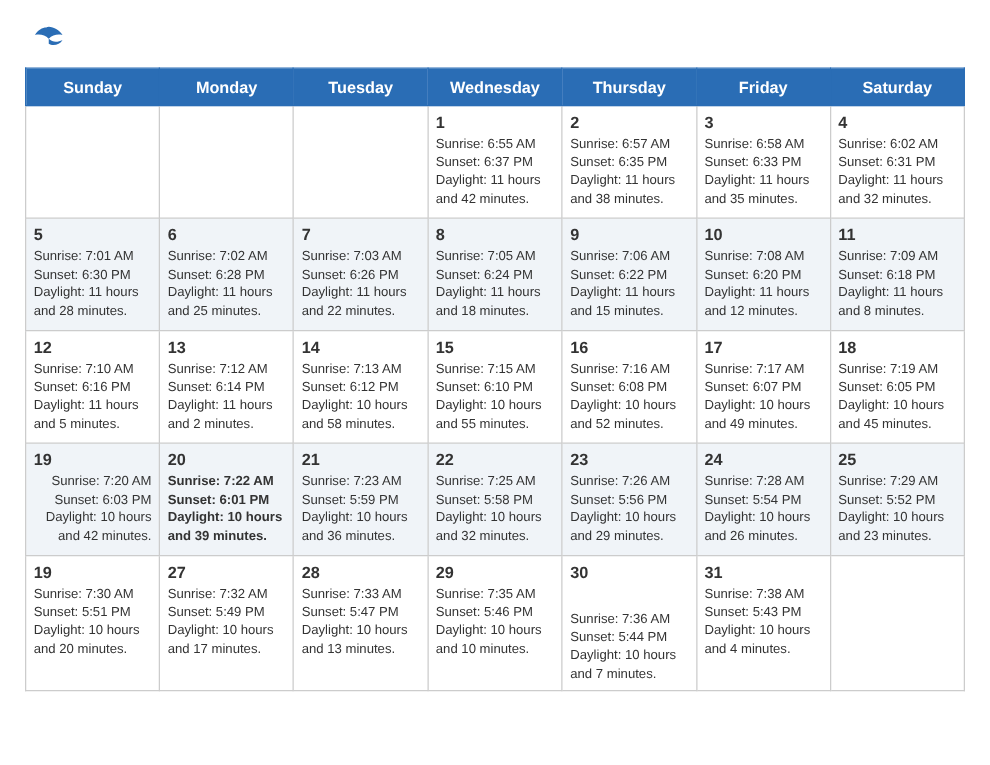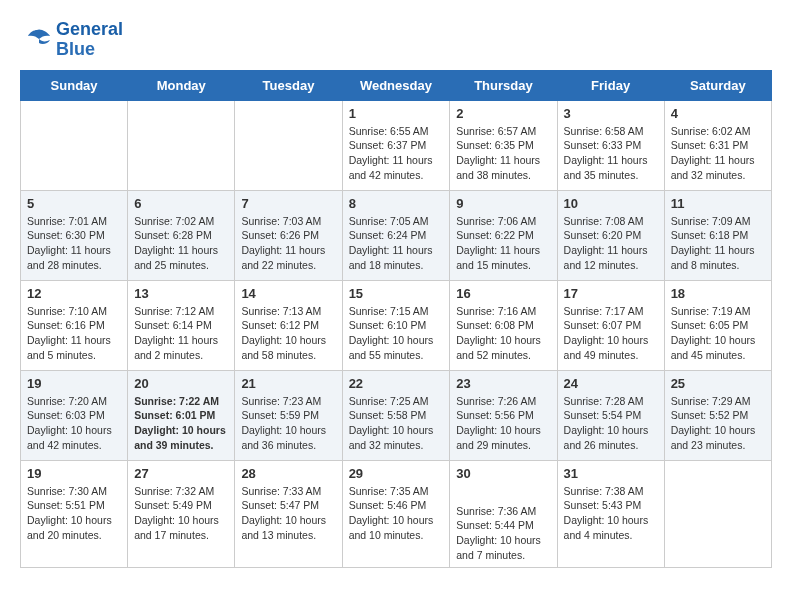--- a/index.html
+++ b/index.html
@@ -94,24 +94,20 @@
   </style>
 </head>
 <body>
 
 <div class="header-section">
   <div class="logo">
     <svg class="logo-bird" viewBox="0 0 30 24" xmlns="http://www.w3.org/2000/svg">
       <path d="M15 2 C18 0, 26 4, 28 8 C24 7, 20 8, 17 11 C14 8, 10 7, 6 8 C8 4, 12 2, 15 2Z" fill="#2a6db5"></path>
       <path d="M17 11 C20 14, 24 14, 28 12 C26 16, 20 17, 17 15Z" fill="#2a6db5"></path>
     </svg>
-    <div class="logo-text">
-      <div><span>General</span></div>
-      <div style="color:#2a6db5;">Blue</div>
-    </div>
   </div>
   <div class="title-block">
     <div class="calendar-title"></div>
     <div class="calendar-subtitle"></div>
   </div>
 </div>
 
 <table class="calendar-table">
   <thead>
     <tr>
@@ -238,21 +234,21 @@
         <td>
           <span class="day-number">18</span>
           <div class="day-info" style="white-space: pre-line;">Sunrise: 7:19 AM
 Sunset: 6:05 PM
 Daylight: 10 hours and 45 minutes.</div>
         </td>
       </tr>
       <tr>
         <td>
           <span class="day-number">19</span>
-          <div class="day-info" style="white-space: pre-line;">Sunrise: 7:20 AM
+          <div class="day-info" style="white-space: pre-line; text-align: right;">Sunrise: 7:20 AM
 Sunset: 6:03 PM
 Daylight: 10 hours and 42 minutes.</div>
         </td>
         <td>
           <span class="day-number">20</span>
           <div class="day-info" style="white-space: pre-line; font-weight: bold;">Sunrise: 7:22 AM
 Sunset: 6:01 PM
 Daylight: 10 hours and 39 minutes.</div>
         </td>
         <td>

